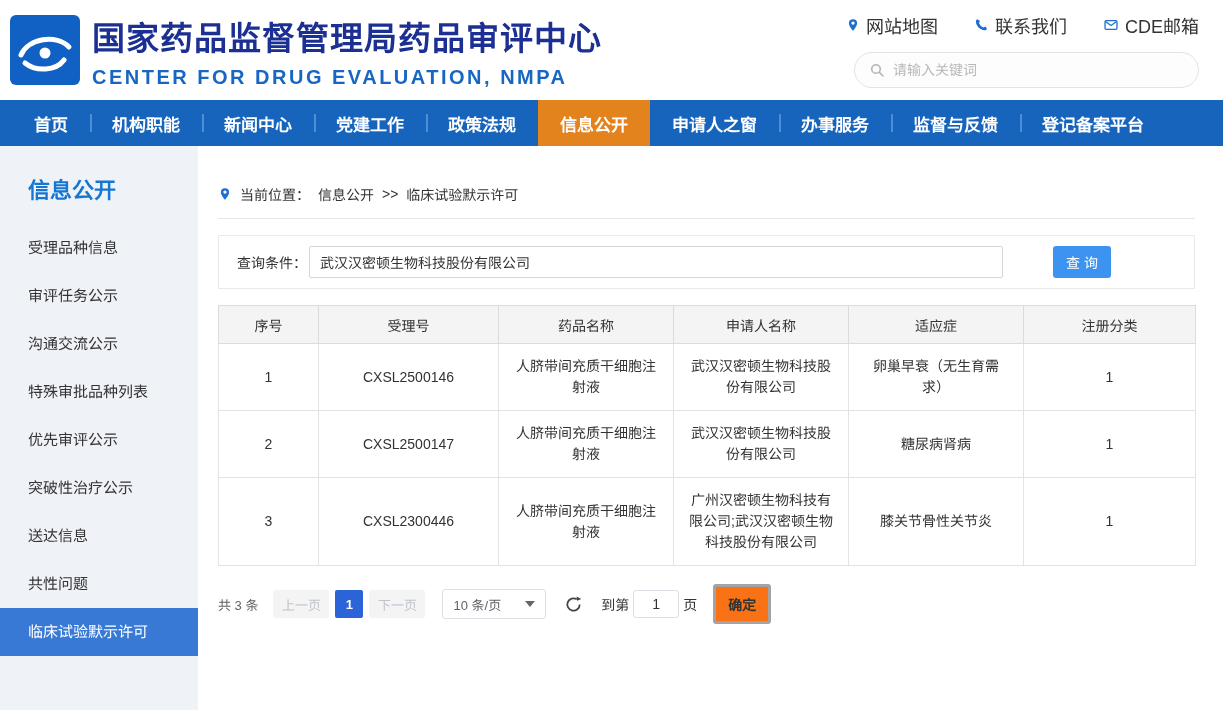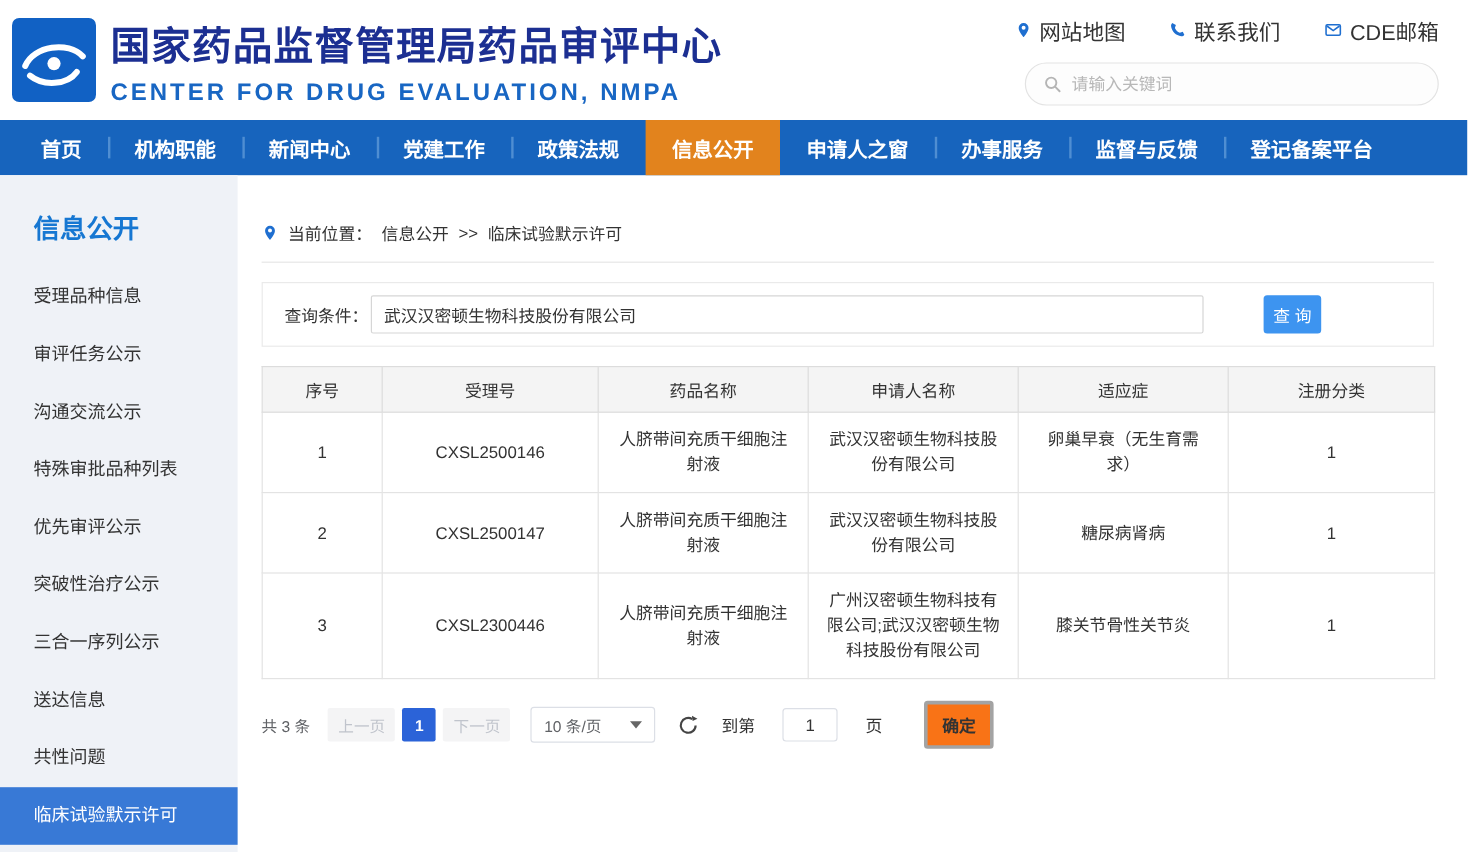--- a/index.html
+++ b/index.html
@@ -38,34 +38,34 @@
   .side-item.active { background:#3879d6; color:#fff; }
 
   .main { flex:1; padding:22px 28px 0 20px; min-width:0;margin-top:16px; }
   .breadcrumb { display:flex; align-items:center; gap:8px; font-size:14px; color:#333; padding-bottom:14px; border-bottom:1px solid #e6e6e6; }
   .breadcrumb svg { color:#1f6fd0; flex-shrink:0; }
   .crumb-link { cursor:pointer; }
 
   .query-box { margin-top:16px; border:1px solid #eaeaea; height:54px; display:flex; align-items:center; padding:0 18px; background:#fff; }
   .query-label { font-size:14px; color:#333; flex-shrink:0; }
   .query-input { width:694px; height:32px; border:1px solid #d6d6d6; border-radius:2px; padding:0 10px; font-size:14px; color:#333; outline:none; margin-left:2px; }
-  .query-btn { margin-left:50px; width:48px; height:32px; border:none; border-radius:3px; background:#3d94f0; color:#fff; font-size:14px; cursor:pointer; white-space:nowrap; }
+  .query-btn { margin-left:50px; width:58px; height:32px; border:none; border-radius:3px; background:#3d94f0; color:#fff; font-size:14px; cursor:pointer; white-space:nowrap; }
 
   .data-table { margin-top:16px; width:100%; border-collapse:collapse; table-layout:fixed; }
   .data-table th { background:#f4f4f4; border:1px solid #dcdcdc; height:38px; font-size:14px; font-weight:normal; color:#333; }
   .data-table td { border:1px solid #e3e3e3; font-size:14px; color:#333; text-align:center; padding:12px 14px; line-height:1.5; word-break:break-all; }
 
   .pagination { margin-top:18px; display:flex; align-items:center; font-size:13px; color:#606266; }
   .pg-total { margin-right:12px; font-size:13px; color:#606266; }
   .pg-btn { min-width:56px; height:28px; display:inline-flex; align-items:center; justify-content:center; background:#f4f4f5; color:#c0c4cc; border-radius:2px; margin:0 3px; padding:0 8px; cursor:default; }
   .pg-num { width:28px; height:28px; display:inline-flex; align-items:center; justify-content:center; background:#2b63d8; color:#fff; border-radius:2px; margin:0 3px; font-weight:bold; cursor:pointer; }
   .pg-select { margin-left:14px; height:30px; border:1px solid #dcdfe6; border-radius:3px; background:#fff; display:inline-flex; align-items:center; padding:0 10px; gap:24px; cursor:pointer; color:#606266; white-space:nowrap; }
   .caret { width:0; height:0; border-left:5px solid transparent; border-right:5px solid transparent; border-top:6px solid #666; }
   .pg-refresh { margin-left:18px; cursor:pointer; display:inline-flex; }
-  .pg-goto { display:inline-flex; align-items:center; margin-left:18px; gap:23px; color:#333; font-size:14px; }
+  .pg-goto { display:inline-flex; align-items:center; margin-left:18px; gap:4px; color:#333; font-size:14px; }
   .goto-input { width:46px; height:28px; border:1px solid #dcdfe6; border-radius:3px; text-align:center; font-size:14px; outline:none; color:#333; }
   .confirm-btn { height:40px; padding:0 12px; border:3px solid #a3a3a3; border-radius:3px; background:#f97316; color:#333; font-size:14px; font-weight:bold; cursor:pointer; margin-left:12px; }
 </style>
 </head>
 <body>
 
 <div class="page">
 
   <header class="header">
     <div class="logo">
@@ -130,21 +130,20 @@
   <div class="body">
 
     <aside class="sidebar">
       <div class="sidebar-title">信息公开</div>
       <div class="side-item">受理品种信息</div>
       <div class="side-item">审评任务公示</div>
       <div class="side-item">沟通交流公示</div>
       <div class="side-item">特殊审批品种列表</div>
       <div class="side-item">优先审评公示</div>
       <div class="side-item">突破性治疗公示</div>
-      <div class="side-item">三合一序列公示</div>
       <div class="side-item">送达信息</div>
       <div class="side-item">共性问题</div>
       <div class="side-item active">临床试验默示许可</div>
     </aside>
 
     <main class="main">
 
       <div class="breadcrumb">
         <svg width="14" height="16" viewBox="0 0 16 16">
             <path fill="currentColor" d="M8 1.3A4.7 4.7 0 0 0 3.3 6c0 3.4 4.7 8.7 4.7 8.7S12.7 9.4 12.7 6A4.7 4.7 0 0 0 8 1.3zm0 6.4A1.9 1.9 0 1 1 8 3.9a1.9 1.9 0 0 1 0 3.8z"></path>

